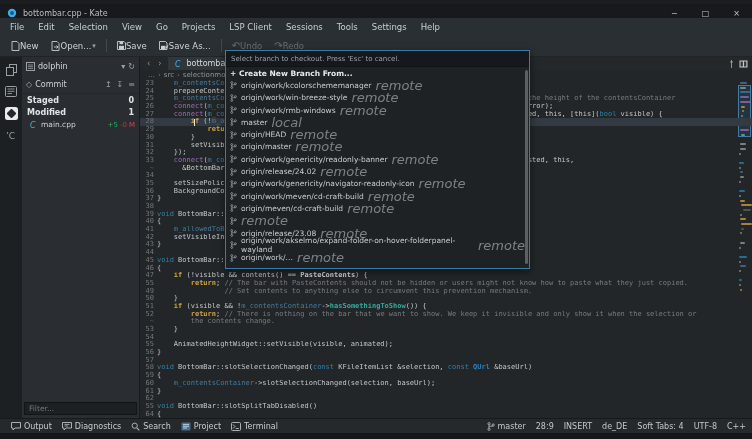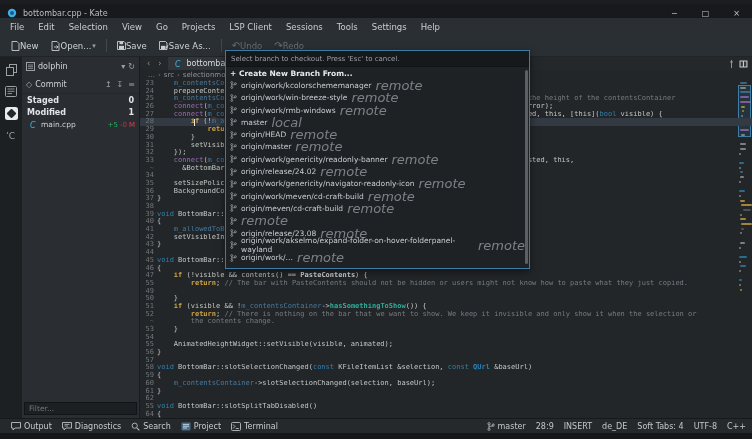--- a/index.html
+++ b/index.html
@@ -387,21 +387,21 @@
         <div class="crow"><span class="ln">39</span><span class="ccode"><span class="c-t">void</span><span> BottomBar::setVisible(</span><span class="c-t">bool</span><span> visible, Animated animated)</span></span></div>
         <div class="crow"><span class="ln">40</span><span class="ccode"><span>{</span></span></div>
         <div class="crow"><span class="ln">41</span><span class="ccode"><span>    </span><span class="c-mv">m_allowedToBeVisible</span><span> = visible;</span></span></div>
         <div class="crow"><span class="ln">42</span><span class="ccode"><span>    setVisibleInternal(visible, animated);</span></span></div>
         <div class="crow"><span class="ln">43</span><span class="ccode"><span>}</span></span></div>
         <div class="crow"><span class="ln">44</span><span class="ccode"></span></div>
         <div class="crow"><span class="ln">45</span><span class="ccode"><span class="c-t">void</span><span> BottomBar::setVisibleInternal(</span><span class="c-t">bool</span><span> visible, Animated animated)</span></span></div>
         <div class="crow"><span class="ln">46</span><span class="ccode"><span>{</span></span></div>
         <div class="crow"><span class="ln">47</span><span class="ccode"><span>    </span><span class="c-k">if</span><span> (!visible &amp;&amp; contents() == </span><span class="c-en">PasteContents</span><span>) {</span></span></div>
         <div class="crow"><span class="ln">55</span><span class="ccode"><span>        </span><span class="c-k">return</span><span>; </span><span class="c-cm">// The bar with PasteContents should not be hidden or users might not know how to paste what they just copied.</span></span></div>
-        <div class="crow"><span class="ln">49</span><span class="ccode"><span>                </span></span></div>
+        <div class="crow"><span class="ln">49</span><span class="ccode"><span>                </span><span class="c-cm">// Set contents to anything else to circumvent this prevention mechanism.</span></span></div>
         <div class="crow"><span class="ln">50</span><span class="ccode"><span>    }</span></span></div>
         <div class="crow"><span class="ln">51</span><span class="ccode"><span>    </span><span class="c-k">if</span><span> (visible &amp;&amp; !</span><span class="c-mv">m_contentsContainer</span><span>-&gt;</span><span class="c-ft">hasSomethingToShow</span><span>()) {</span></span></div>
         <div class="crow"><span class="ln">52</span><span class="ccode"><span>        </span><span class="c-k">return</span><span>; </span><span class="c-cm">// There is nothing on the bar that we want to show. We keep it invisible and only show it when the selection or</span></span></div>
         <div class="crow"><span class="ln lnw">~</span><span class="ccode"><span class="c-cm">        the contents change.</span></span></div>
         <div class="crow"><span class="ln">53</span><span class="ccode"><span>    }</span></span></div>
         <div class="crow"><span class="ln">54</span><span class="ccode"></span></div>
         <div class="crow"><span class="ln">55</span><span class="ccode"><span>    AnimatedHeightWidget::setVisible(visible, animated);</span></span></div>
         <div class="crow"><span class="ln">56</span><span class="ccode"><span>}</span></span></div>
         <div class="crow"><span class="ln">57</span><span class="ccode"></span></div>
         <div class="crow"><span class="ln">58</span><span class="ccode"><span class="c-t">void</span><span> BottomBar::slotSelectionChanged(</span><span class="c-t">const</span><span> KFileItemList &amp;selection, </span><span class="c-t">const</span><span> </span><span class="c-tb">QUrl</span><span> &amp;baseUrl)</span></span></div>

